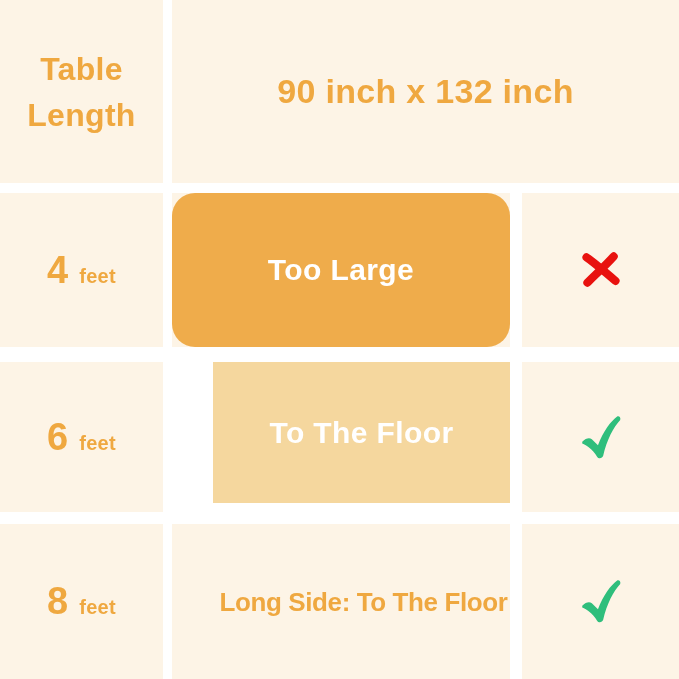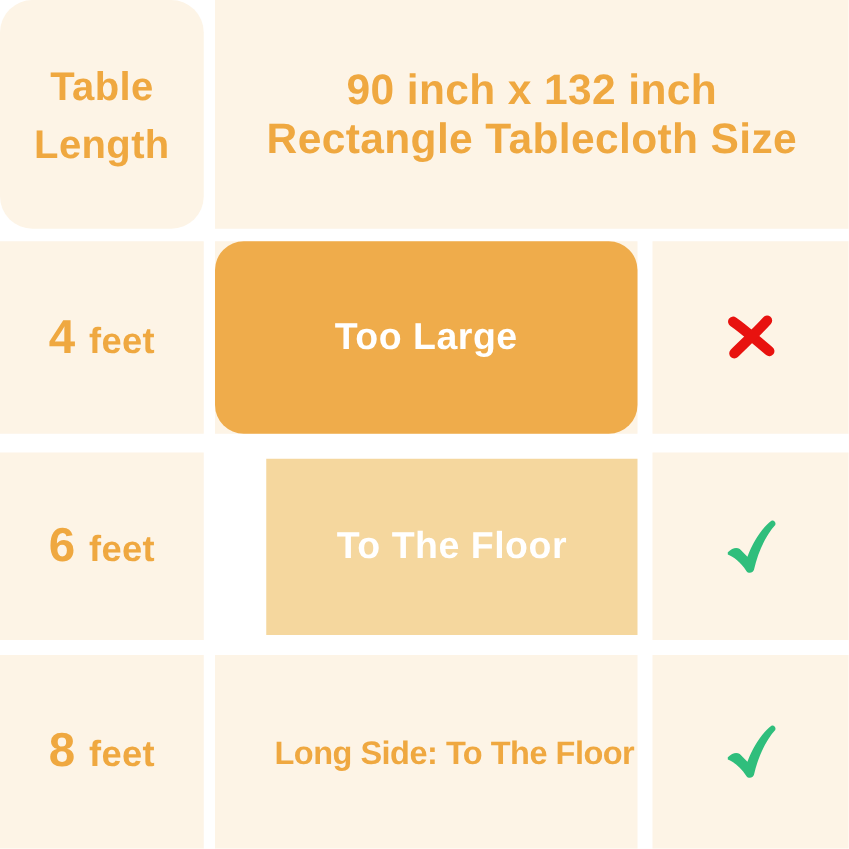--- a/index.html
+++ b/index.html
@@ -24,27 +24,27 @@
     background:var(--divider);
     display:grid;
     grid-template-columns:163px 9px 338px 12px 157px;
     grid-template-rows:183px 10px 154px 15px 150px 12px 155px;
   }
   .cell{
     background:var(--background);
     display:flex;align-items:center;justify-content:center;
   }
   
-  .head-left   {grid-column:1;   grid-row:1;border-radius:26px;}
+  .head-left   {grid-column:1;   grid-row:1;}
   .head-title  {grid-column:3/6; grid-row:1; flex-direction:column;}
   .r1c1{grid-column:1; grid-row:3;}
   .r1c2{grid-column:3; grid-row:3; padding:0;}
   .r1c3{grid-column:5; grid-row:3;}
   .r2c1{grid-column:1; grid-row:5;}
-  .r2c2{grid-column:3; grid-row:5; background:var(--divider); align-items:center;margin-left:41px;}
+  .r2c2{grid-column:3; grid-row:5; background:var(--divider); align-items:flex-start;margin-left:41px;}
   .r2c3{grid-column:5; grid-row:5;}
   .r3c1{grid-column:1; grid-row:7;}
   .r3c2{grid-column:3; grid-row:7; flex-direction:column;padding-left:45px;}
   .r3c3{grid-column:5; grid-row:7;}
   
   .col-header{
     color:var(--text-orange);
     font-size:32px;line-height:46px;
     text-align:center;
     width:140px;
@@ -55,21 +55,21 @@
     font-size:34px;line-height:39px;
     letter-spacing:.3px;
     white-space:nowrap;
     text-align:center;
   }
   .length{
     color:var(--text-orange);
     display:flex;align-items:baseline;gap:11px;
   }
   .length .num{font-size:38px;}
-  .length .unit{font-size:29px;letter-spacing:.3px;}
+  .length .unit{font-size:20px;letter-spacing:.3px;}
   .box{
     width:100%;height:100%;
     display:flex;align-items:center;justify-content:center;
   }
   .box-dark{background:var(--accent-dark);border-radius:23px;}
   .box-light{background:var(--accent-light);height:calc(100% - 9px);}
   .box-label{
     color:var(--text-white);
     font-size:30px;letter-spacing:.4px;
     white-space:nowrap;
@@ -89,21 +89,20 @@
 </head>
 <body>
 
 <div class="canvas">
 
   <div class="cell head-left">
     <div class="col-header">Table Length</div>
   </div>
   <div class="cell head-title">
     <div class="title-line">90 inch x 132 inch</div>
-    <div class="title-line">Rectangle Tablecloth Size</div>
   </div>
 
   <div class="cell r1c1">
     <div class="length">
       <span class="num">4</span>
       <span class="unit">feet</span>
     </div>
   </div>
   <div class="cell r1c2">
     <div class="box box-dark">

